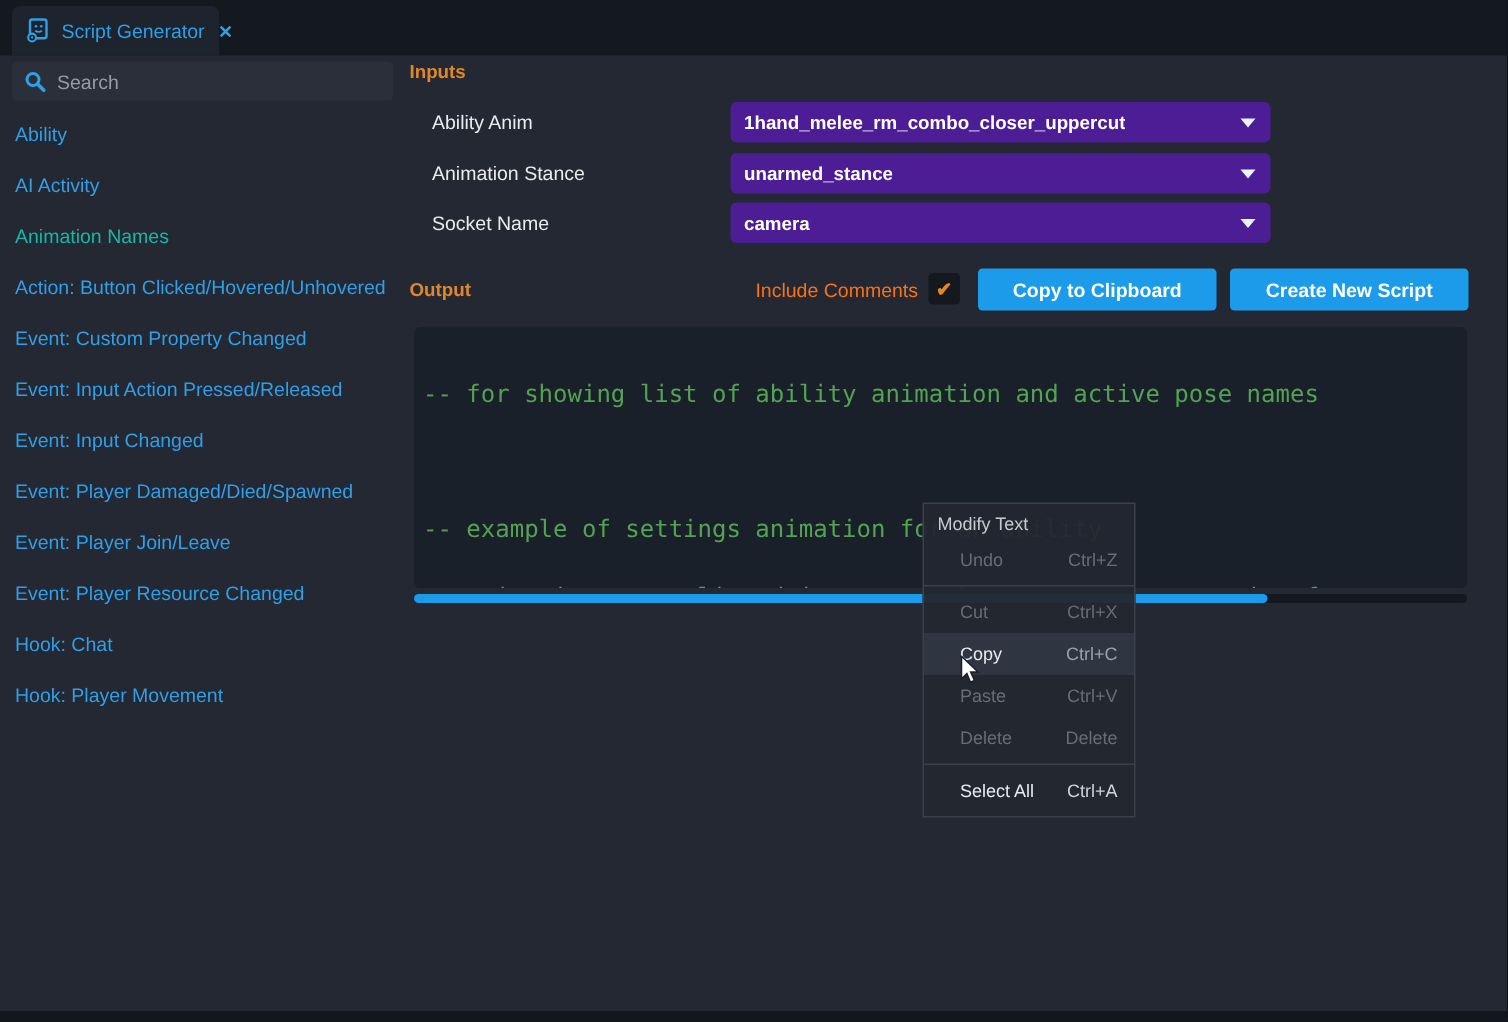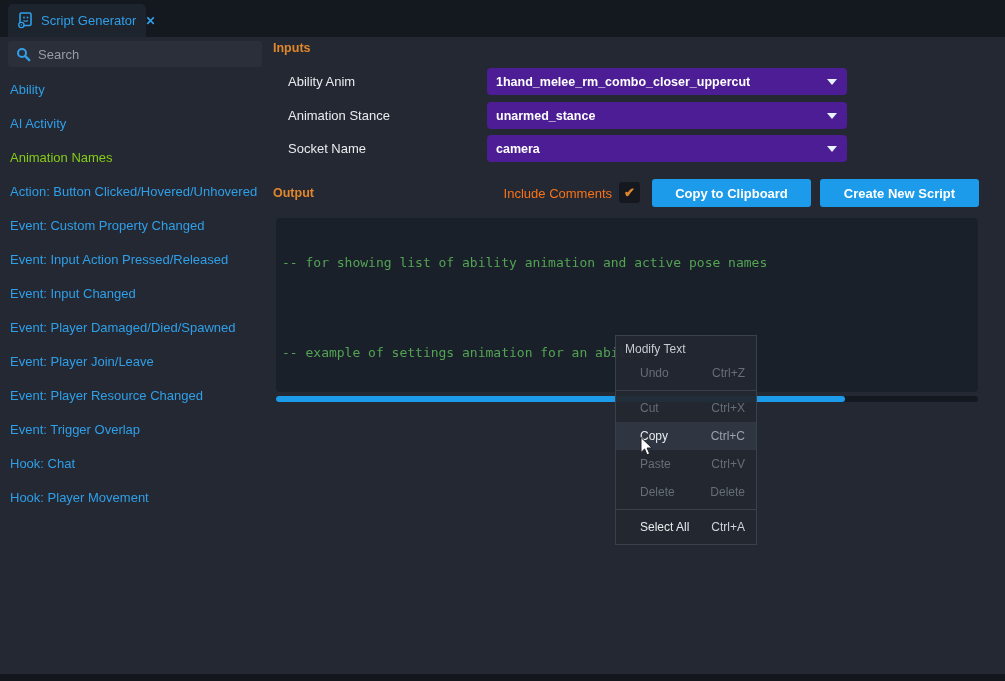--- a/index.html
+++ b/index.html
@@ -13,21 +13,21 @@
   .tab-label{color:#2f9fe8;font-size:13px;white-space:nowrap;}
   .tab-close{color:#2f9fe8;font-size:12px;font-weight:bold;margin-left:2px;cursor:pointer;}
 
   
   .search{position:absolute;left:8px;top:41px;width:254px;height:26px;background:#2a2f3a;
           border-radius:3px;display:flex;align-items:center;gap:7px;padding:0 8px;box-sizing:border-box;}
   .search-placeholder{color:#969ca6;font-size:13px;}
   .nav{position:absolute;left:0;top:72px;width:262px;}
   .nav-item{height:34px;display:flex;align-items:center;padding-left:10px;
             font-size:13px;color:#2f9fe8;cursor:pointer;white-space:nowrap;}
-  .nav-item.selected{color:#84cc16;}
+  .nav-item.selected{color:#14b8a6;}
 
   
   .section-heading{position:absolute;font-size:12.5px;font-weight:bold;color:#e1872b;}
   .field-label{position:absolute;left:288px;height:27px;line-height:27px;font-size:13px;color:#e9ebee;}
   .dropdown{position:absolute;left:487px;width:360px;height:27px;background:#4c1d95;border-radius:4px;
             display:flex;align-items:center;padding:0 26px 0 9px;box-sizing:border-box;cursor:pointer;}
   .dropdown-value{color:#ffffff;font-size:12.5px;font-weight:bold;white-space:nowrap;overflow:hidden;}
   .caret{position:absolute;right:10px;top:11px;width:0;height:0;
          border-left:5px solid transparent;border-right:5px solid transparent;border-top:6px solid #e8f4fd;}
 
@@ -37,21 +37,21 @@
   .checkbox{position:absolute;left:619px;top:182px;width:21px;height:21px;background:#15181e;
             border-radius:3px;display:flex;align-items:center;justify-content:center;cursor:pointer;}
   .checkbox .check{color:#e1872b;font-size:13px;font-weight:bold;line-height:1;}
   .btn{position:absolute;top:179px;width:159px;height:28px;background:#1c9bea;border-radius:3px;
        color:#fff;font-size:13px;font-weight:bold;display:flex;align-items:center;justify-content:center;
        cursor:pointer;font-family:"Liberation Sans",sans-serif;border:none;}
 
   
   .codebox{position:absolute;left:276px;top:218px;width:702px;height:174px;background:#1a202a;
            border-radius:4px;padding:7px 0 0 6px;box-sizing:border-box;overflow:hidden;
-           font-family:"DejaVu Sans Mono","Liberation Mono",monospace;font-size:13px;line-height:15px;
+           font-family:"DejaVu Sans Mono","Liberation Mono",monospace;font-size:16px;line-height:15px;
            white-space:pre;}
   .cl{height:15px;}
   .c-comment{color:#53a353;}
   .hscroll-track{position:absolute;left:276px;top:396px;width:702px;height:6px;background:#141921;border-radius:3px;}
   .hscroll-thumb{position:absolute;left:0;top:0;width:569px;height:6px;background:#1c9bea;border-radius:3px;cursor:grab;}
 
   
   .menu{position:absolute;left:615px;top:335px;width:142px;background:rgba(35,39,48,0.95);
         border:1px solid #3b414b;box-sizing:border-box;padding:3px 0;z-index:10;}
   .menu-title{height:20px;line-height:20px;padding-left:9px;font-size:12px;color:#c6cbd2;}
@@ -103,21 +103,20 @@
     <div class="nav-item">Ability</div>
     <div class="nav-item">AI Activity</div>
     <div class="nav-item selected">Animation Names</div>
     <div class="nav-item">Action: Button Clicked/Hovered/Unhovered</div>
     <div class="nav-item">Event: Custom Property Changed</div>
     <div class="nav-item">Event: Input Action Pressed/Released</div>
     <div class="nav-item">Event: Input Changed</div>
     <div class="nav-item">Event: Player Damaged/Died/Spawned</div>
     <div class="nav-item">Event: Player Join/Leave</div>
     <div class="nav-item">Event: Player Resource Changed</div>
-    <div class="nav-item">Event: Trigger Overlap</div>
     <div class="nav-item">Hook: Chat</div>
     <div class="nav-item">Hook: Player Movement</div>
   </div>
 
   <div class="section-heading" style="left:273px;top:41px;">Inputs</div>
 
   <div class="field-label" style="top:68px;">Ability Anim</div>
   <div class="dropdown" style="top:68px;">
     <span class="dropdown-value">1hand_melee_rm_combo_closer_uppercut</span>
     <span class="caret"></span>

